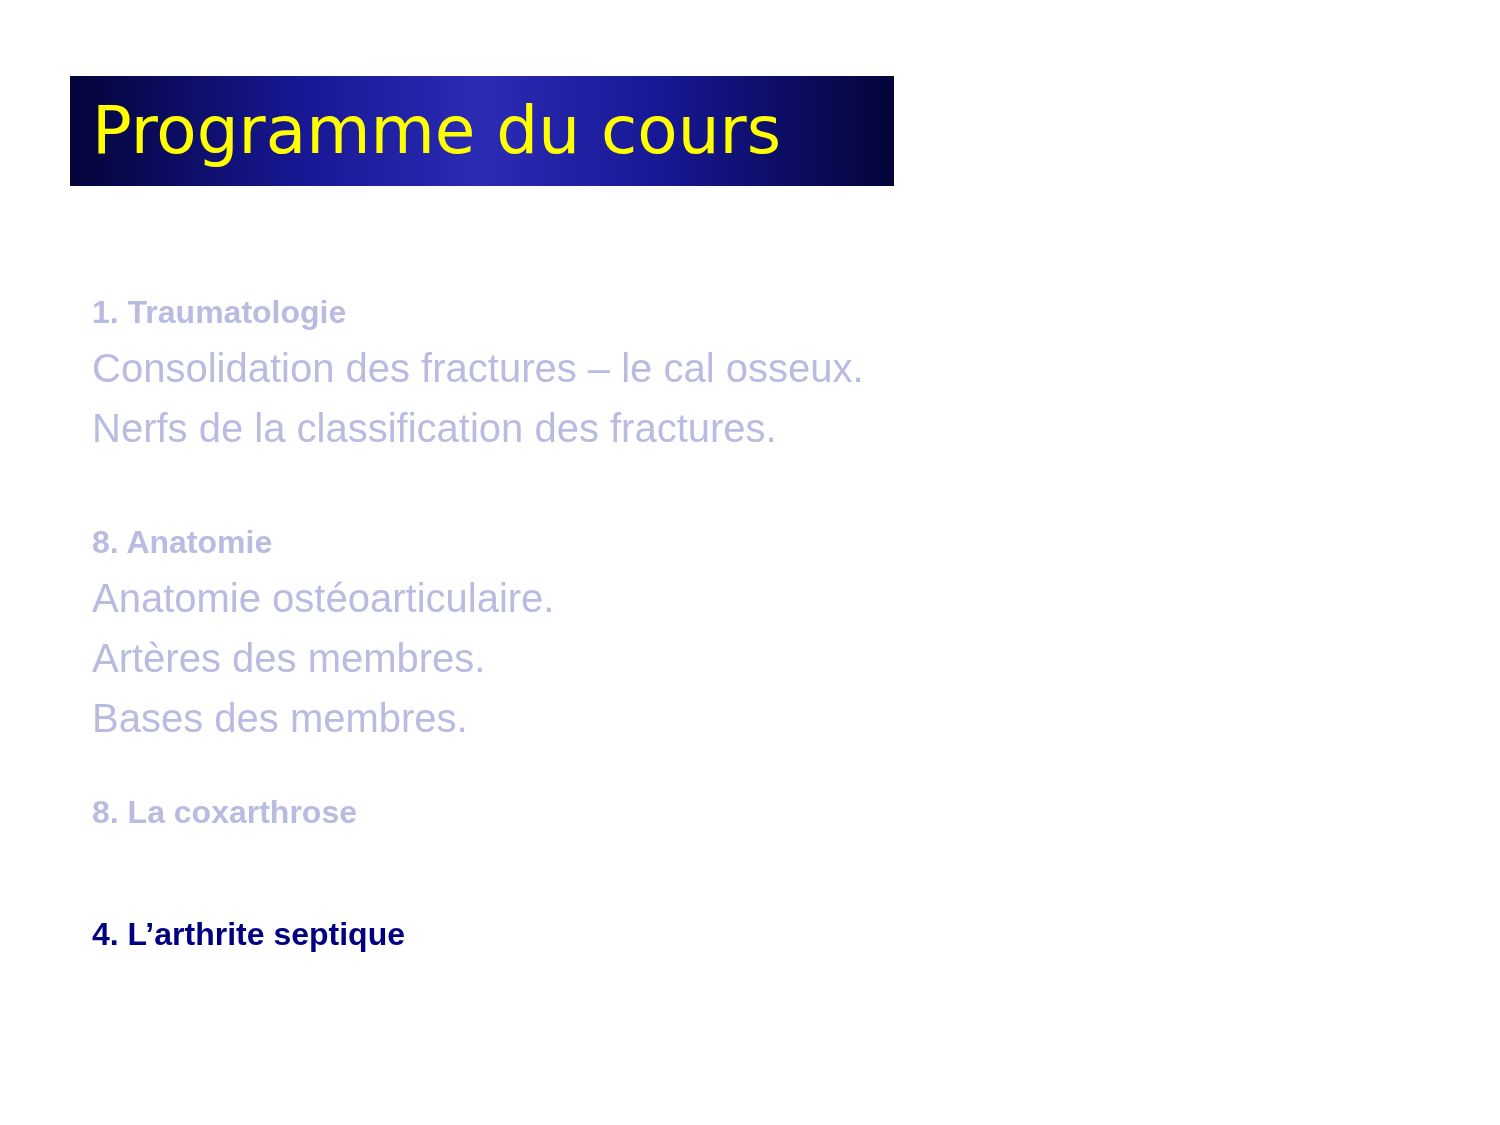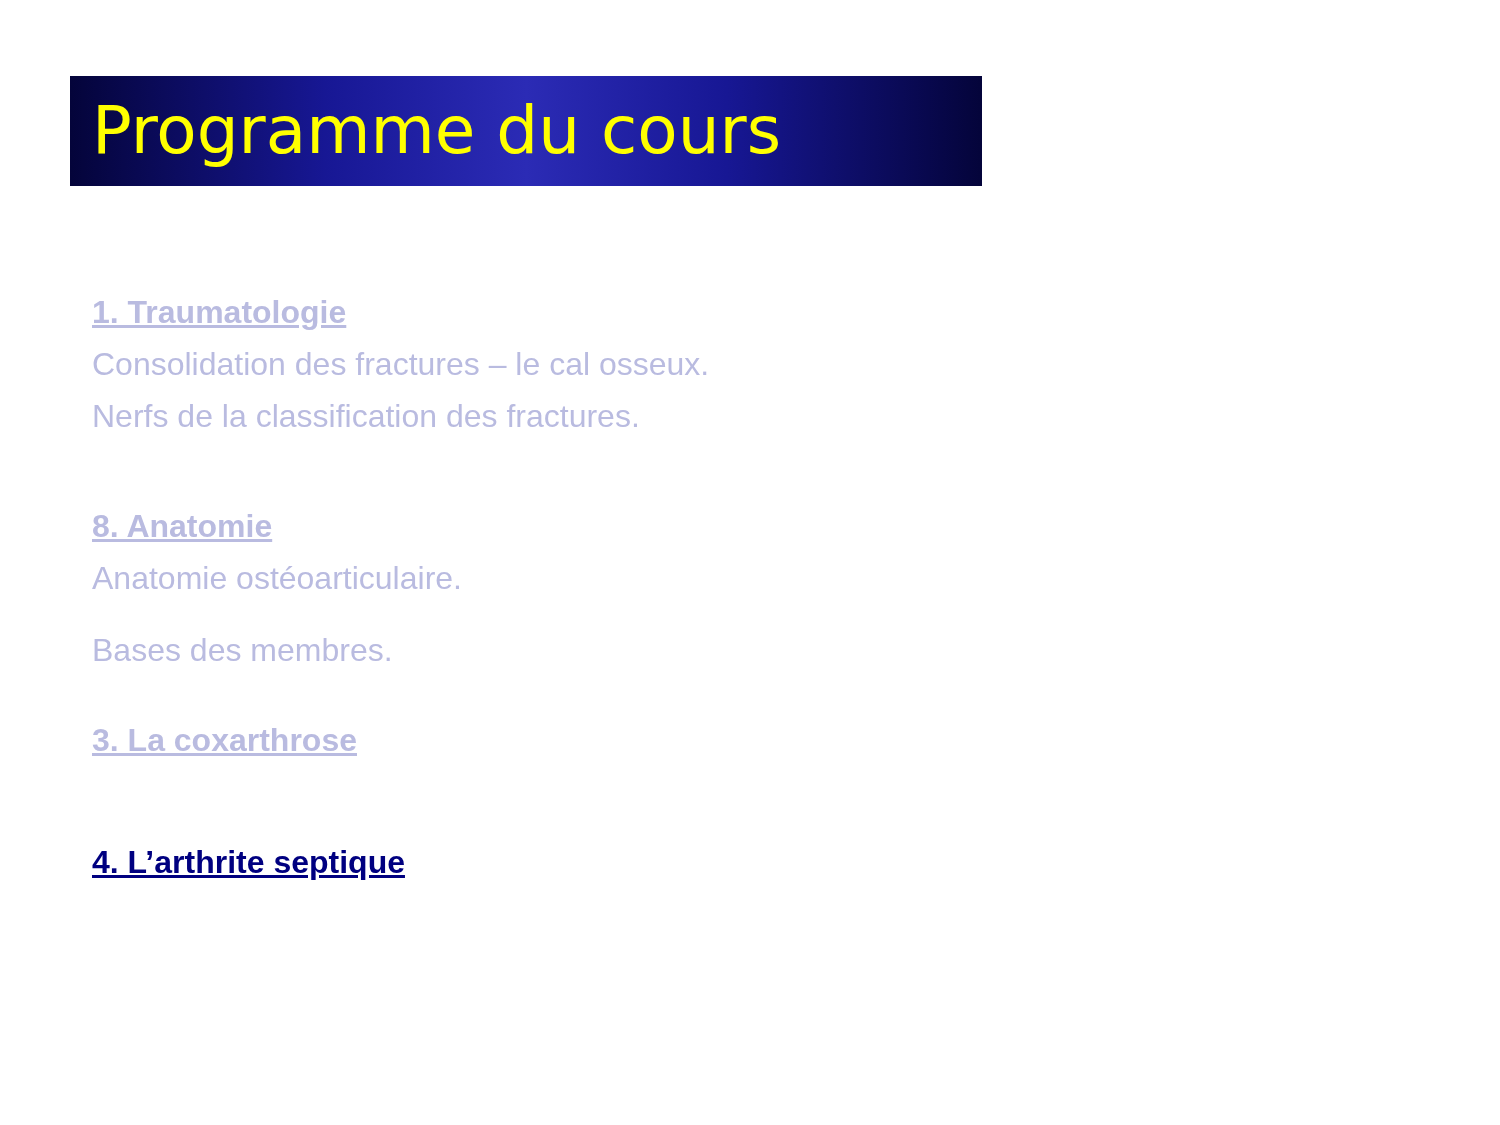--- a/index.html
+++ b/index.html
@@ -13,21 +13,21 @@
     font-family: "Liberation Sans", sans-serif;
     overflow: hidden;
     position: relative;
   }
 
   
   .title-banner {
     position: absolute;
     left: 70px;
     top: 76px;
-    width: 912px;
+    width: 824px;
     height: 110px;
     background: linear-gradient(to right, #04043a 0%, #171794 28%, #2b2bb5 50%, #171794 72%, #04043a 100%);
     display: flex;
     align-items: center;
     box-sizing: border-box;
     padding-left: 22px;
   }
   .title-text {
     color: #ffff00;
     font-size: 66px;
@@ -46,28 +46,27 @@
     width: 1320px;
   }
 
   .section {
     margin-bottom: 0;
   }
 
   .section-heading {
     font-size: 32px;
     font-weight: bold;
-    text-decoration: underline;
     line-height: 1.0;
     margin: 0;
     padding: 0;
   }
 
   .section-line {
-    font-size: 32px;
+    font-size: 40px;
     font-weight: normal;
     line-height: 1.0;
     margin: 0;
     padding: 0;
   }
 
   .faded {
     color: #b9bbe0;
   }
   .solid {
@@ -97,28 +96,29 @@
     <div class="gap-sm"></div>
   </div>
 
   <div class="gap-md"></div>
 
   <div class="section">
     <div class="section-heading faded">8. Anatomie</div>
     <div class="gap-sm"></div>
     <div class="section-line faded">Anatomie ostéoarticulaire.</div>
     <div class="gap-sm"></div>
+    <div class="section-line faded">Artères des membres.</div>
     <div class="gap-sm"></div>
     <div class="section-line faded">Bases des membres.</div>
   </div>
 
   <div class="gap-md"></div>
 
   <div class="section">
-    <div class="section-heading faded">3. La coxarthrose</div>
+    <div class="section-heading faded">8. La coxarthrose</div>
   </div>
 
   <div class="gap-lg"></div>
   <div class="gap-sm"></div>
 
   <div class="section">
     <div class="section-heading solid">4. L’arthrite septique</div>
   </div>
 
 </div>

